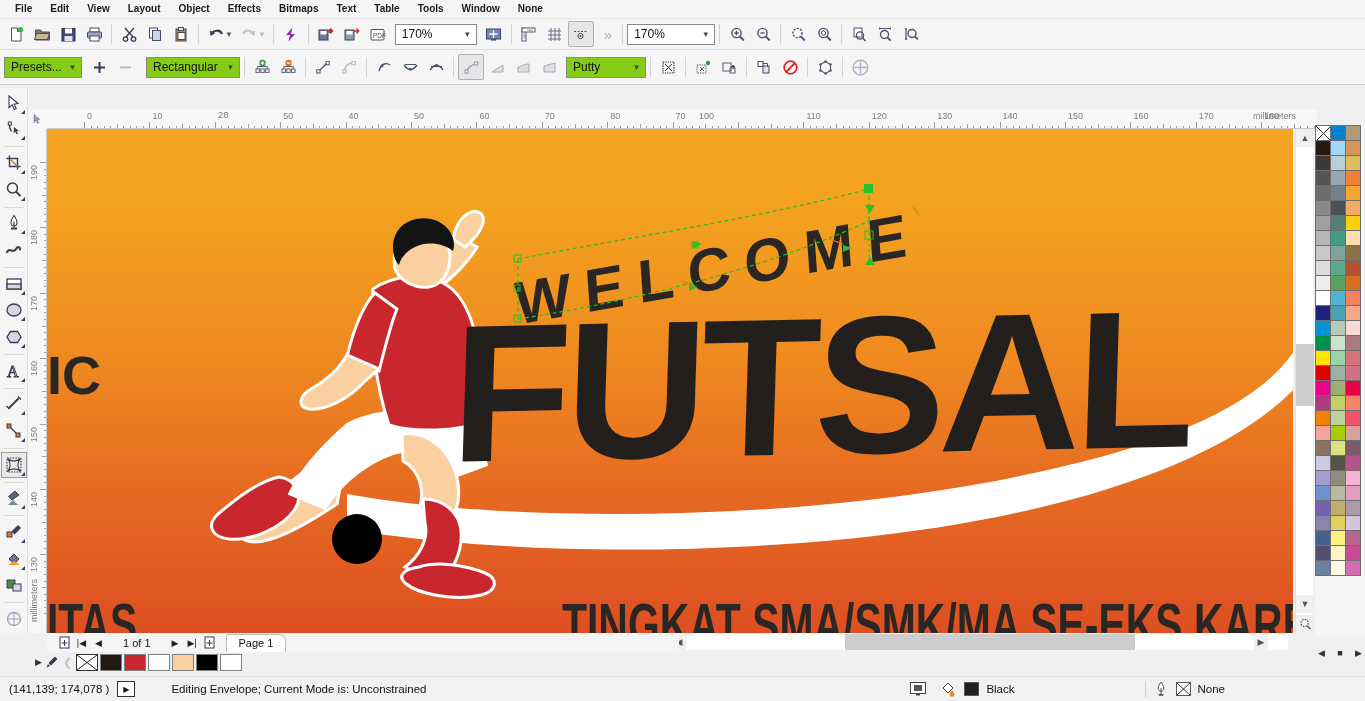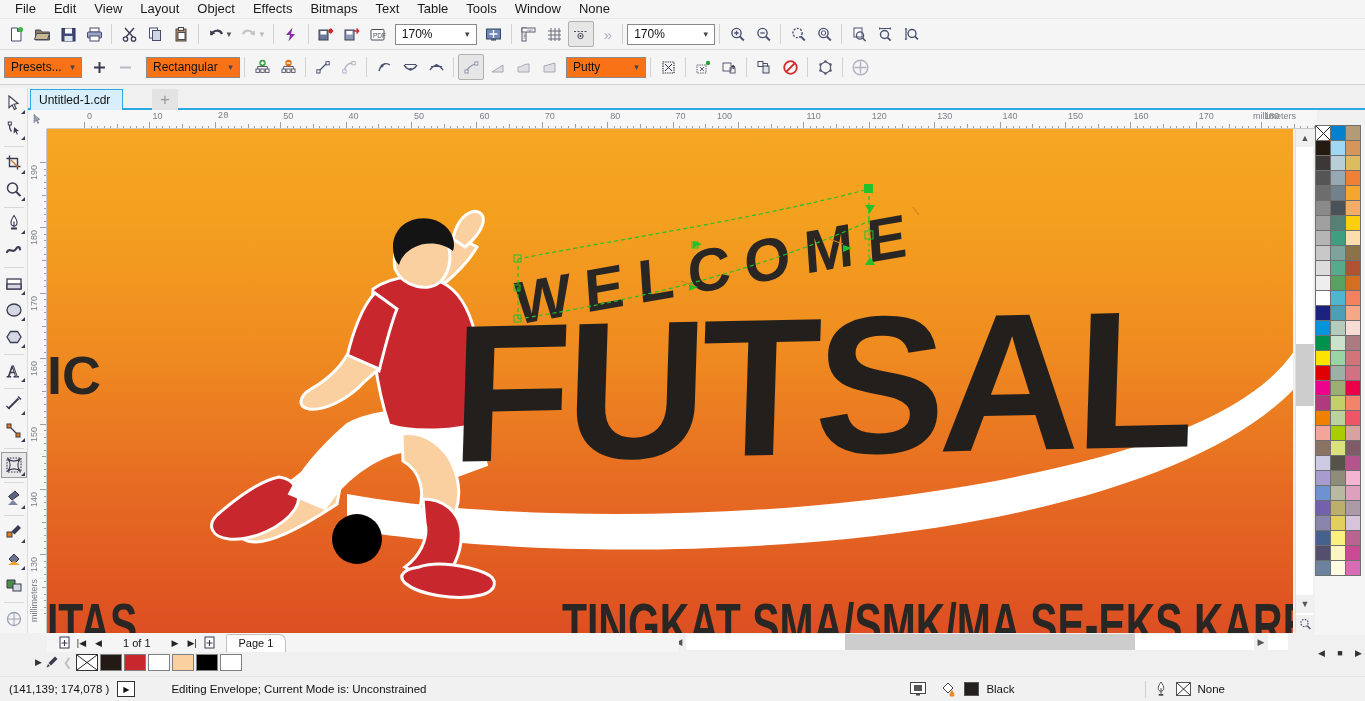--- a/index.html
+++ b/index.html
@@ -13,22 +13,22 @@
   }
   #app { position: relative; width: 1365px; height: 701px; background: #f0f0f0; }
 
   
   .menubar {
     position: absolute; left: 0; top: 0; width: 1365px; height: 19px;
     background: #f5f5f5; display: flex; align-items: center;
     padding-left: 6px; border-bottom: 1px solid #e8e8e8;
   }
   .menuitem {
-    font-size: 13px; color: #1a1a1a; padding: 1px 9px; line-height: 16px;
-    white-space: nowrap; cursor: default;
+    font-size: 10px; color: #1a1a1a; padding: 1px 9px; line-height: 16px;
+    white-space: nowrap; cursor: default; font-weight: bold;
   }
 
   
   .toolbar {
     position: absolute; left: 0; top: 19px; width: 1365px; height: 31px;
     background: #f5f5f5; display: flex; align-items: center; padding-left: 3px;
     border-bottom: 1px solid #dcdcdc;
   }
   .tbtn {
     width: 26px; height: 26px; display: flex; align-items: center; justify-content: center;
@@ -41,21 +41,21 @@
   .combo {
     height: 21px; border: 1px solid #8a8a8a; background: #fff;
     display: flex; align-items: center; font-size: 12px; color: #111;
     padding-left: 6px; position: relative; flex: 0 0 auto;
   }
   .combo .cval { flex: 1; }
   .combo .carrow {
     width: 17px; height: 19px; display: flex; align-items: center; justify-content: center;
     font-size: 9px; color: #444;
   }
-  .combo.gray { background: #f97316; }
+  .combo.gray { background: #84cc16; }
 
   
   .propbar {
     position: absolute; left: 0; top: 50px; width: 1365px; height: 35px;
     background: #f5f5f5; display: flex; align-items: center; padding-left: 4px;
     border-bottom: 1px solid #d2d2d2;
   }
 
   
   .tabstrip {
@@ -600,24 +600,20 @@
     </div>
     <div class="tsep"></div>
     <div class="tbtn">
       <svg width="19" height="19" viewBox="0 0 19 19">
           <circle cx="9.5" cy="9.5" r="7.3" fill="none" stroke="#aeb2c2" stroke-width="1.4"></circle>
           <path d="M9.5 3.5v12M3.5 9.5h12" stroke="#aeb2c2" stroke-width="1.4"></path>
         </svg>
     </div>
   </div>
 
-  <div class="tabstrip">
-    <div class="doctab">Untitled-1.cdr</div>
-    <div class="newtab">+</div>
-  </div>
 
   <div class="toolbox">
     <div class="tool">
       <svg width="18" height="18" viewBox="0 0 18 18">
           <path d="M4 2l9 7.5-4 .6 2.2 4.4-1.8.9-2.2-4.5-3.2 2.8z" fill="#fff" stroke="#3b3b52" stroke-width="1.1"></path>
         </svg>
       <span class="flyout"></span>
     </div>
     <div class="tool">
       <svg width="18" height="18" viewBox="0 0 18 18">
@@ -857,21 +853,21 @@
       <div class="rtick" style="left: 651.14px; height: 2.5px;"></div>
       <div class="rtick" style="left: 657.68px; height: 2.5px;"></div>
       <div class="rtick" style="left: 664.22px; height: 2.5px;"></div>
       <div class="rtick" style="left: 670.76px; height: 2.5px;"></div>
       <div class="rtick" style="left: 677.3px; height: 4px;"></div>
       <div class="rtick" style="left: 683.84px; height: 2.5px;"></div>
       <div class="rtick" style="left: 690.38px; height: 2.5px;"></div>
       <div class="rtick" style="left: 696.92px; height: 2.5px;"></div>
       <div class="rtick" style="left: 703.46px; height: 2.5px;"></div>
       <div class="rtick" style="left: 710px; height: 6px;"></div>
-      <div class="rlab" style="left: 689px;">100</div>
+      <div class="rlab" style="left: 671px;">100</div>
       <div class="rtick" style="left: 716.54px; height: 2.5px;"></div>
       <div class="rtick" style="left: 723.08px; height: 2.5px;"></div>
       <div class="rtick" style="left: 729.62px; height: 2.5px;"></div>
       <div class="rtick" style="left: 736.16px; height: 2.5px;"></div>
       <div class="rtick" style="left: 742.7px; height: 4px;"></div>
       <div class="rtick" style="left: 749.24px; height: 2.5px;"></div>
       <div class="rtick" style="left: 755.78px; height: 2.5px;"></div>
       <div class="rtick" style="left: 762.32px; height: 2.5px;"></div>
       <div class="rtick" style="left: 768.86px; height: 2.5px;"></div>
       <div class="rtick" style="left: 775.4px; height: 6px;"></div>

